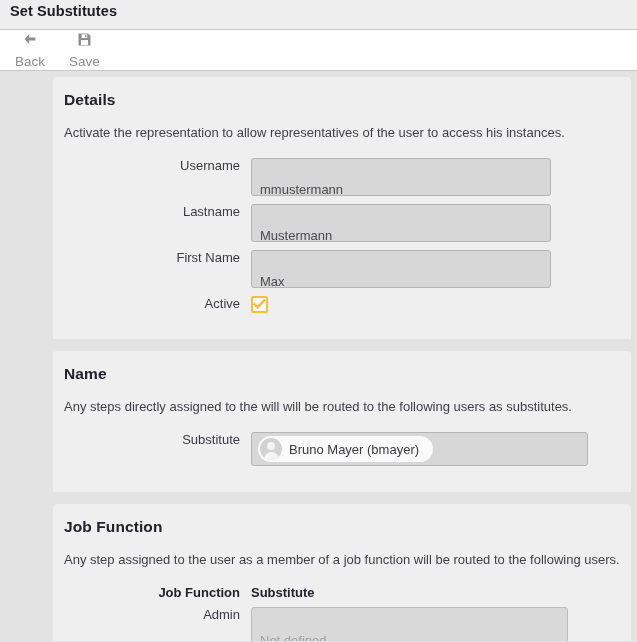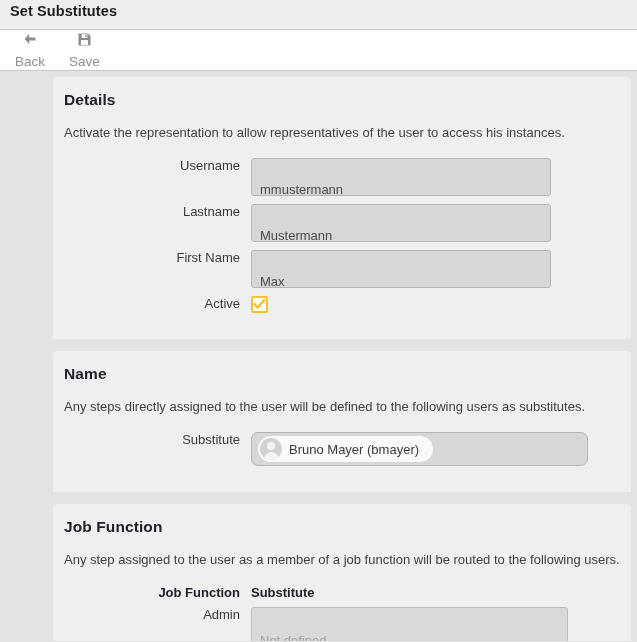--- a/index.html
+++ b/index.html
@@ -124,21 +124,21 @@
     border: 1px solid #b4b4b4;
     border-radius: 3px;
     box-sizing: border-box;
     padding: 18px 8px;
     font-size: 13px;
     color: #4a4a50;
     width: 300px;
     overflow: hidden;
     white-space: nowrap;
   }
-  .field.wide { width: 337px; border-radius: 7px; }
+  .field.wide { width: 337px; }
   .field.tokens {
     height: 34px;
     line-height: normal;
     display: flex;
     align-items: center;
     padding: 0 6px;
   }
   .field.placeholder-field {
     width: 317px;
     height: 30px;
@@ -286,21 +286,21 @@
           <svg width="13" height="13" viewBox="0 0 13 13">
             <path d="M1.6 6.2 L4.6 9.4 L11.2 2.2" stroke="#f5c034" stroke-width="2.4" fill="none" stroke-linecap="square"></path>
           </svg>
         </span>
       </div>
     </div>
   </div>
 
   <div class="panel">
     <div class="panel-title">Name</div>
-    <div class="panel-desc">Any steps directly assigned to the user will be defined to the following users as substitutes.</div>
+    <div class="panel-desc">Any steps directly assigned to the will will be routed to the following users as substitutes.</div>
 
     <div class="form-row">
       <div class="form-label">Substitute</div>
       <div class="field wide tokens">
         <span class="chip">
           <span class="chip-avatar">
             <span class="head"></span>
               <span class="body"></span>
           </span>
           <span class="chip-label">Bruno Mayer (bmayer)</span>

